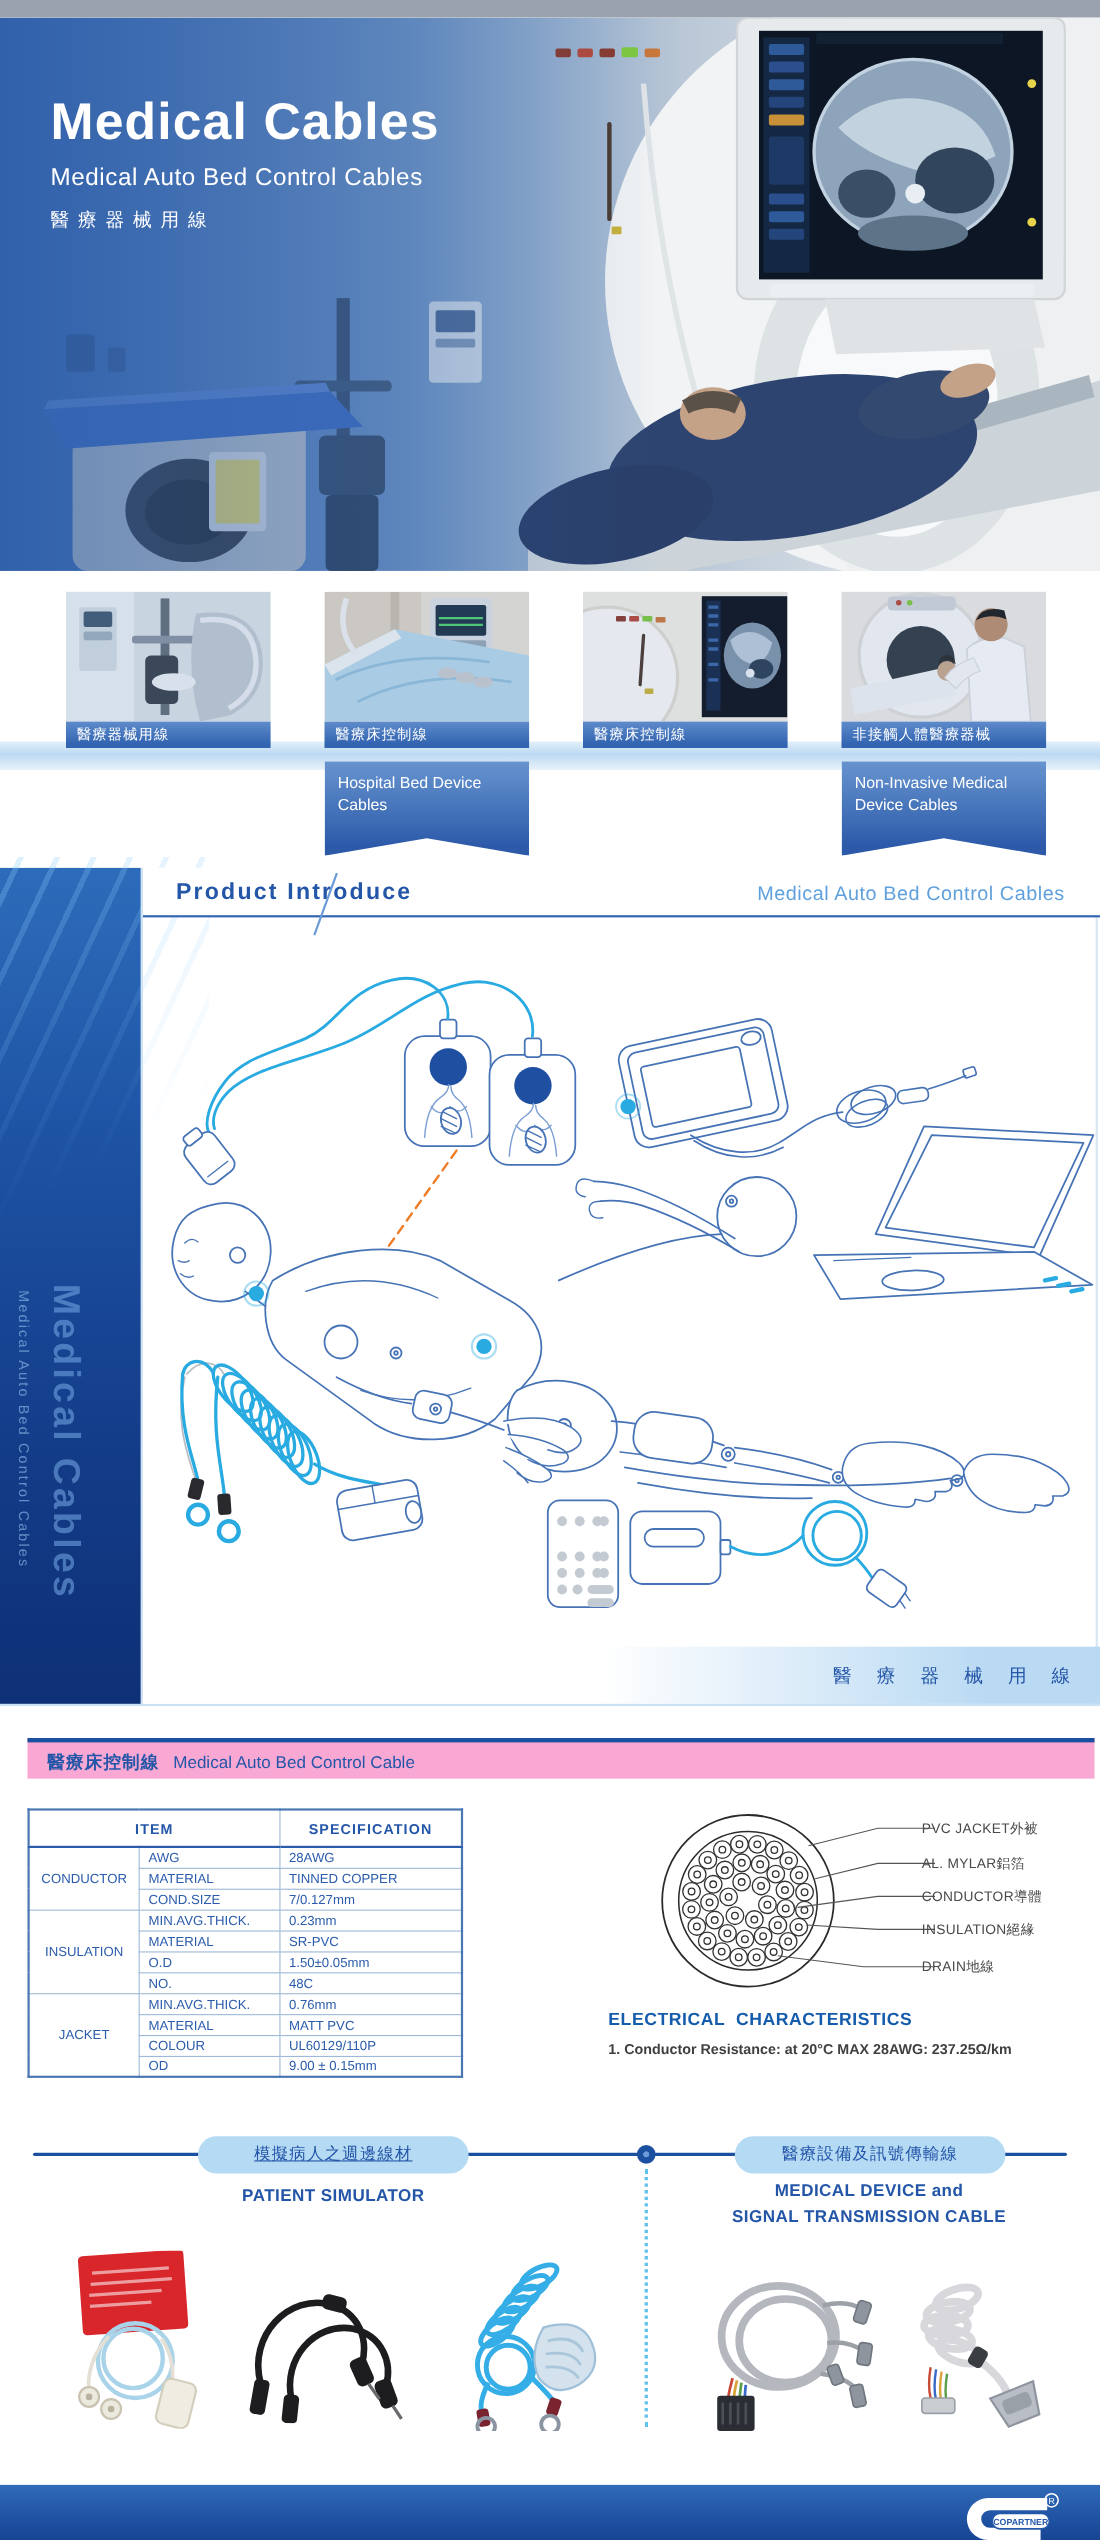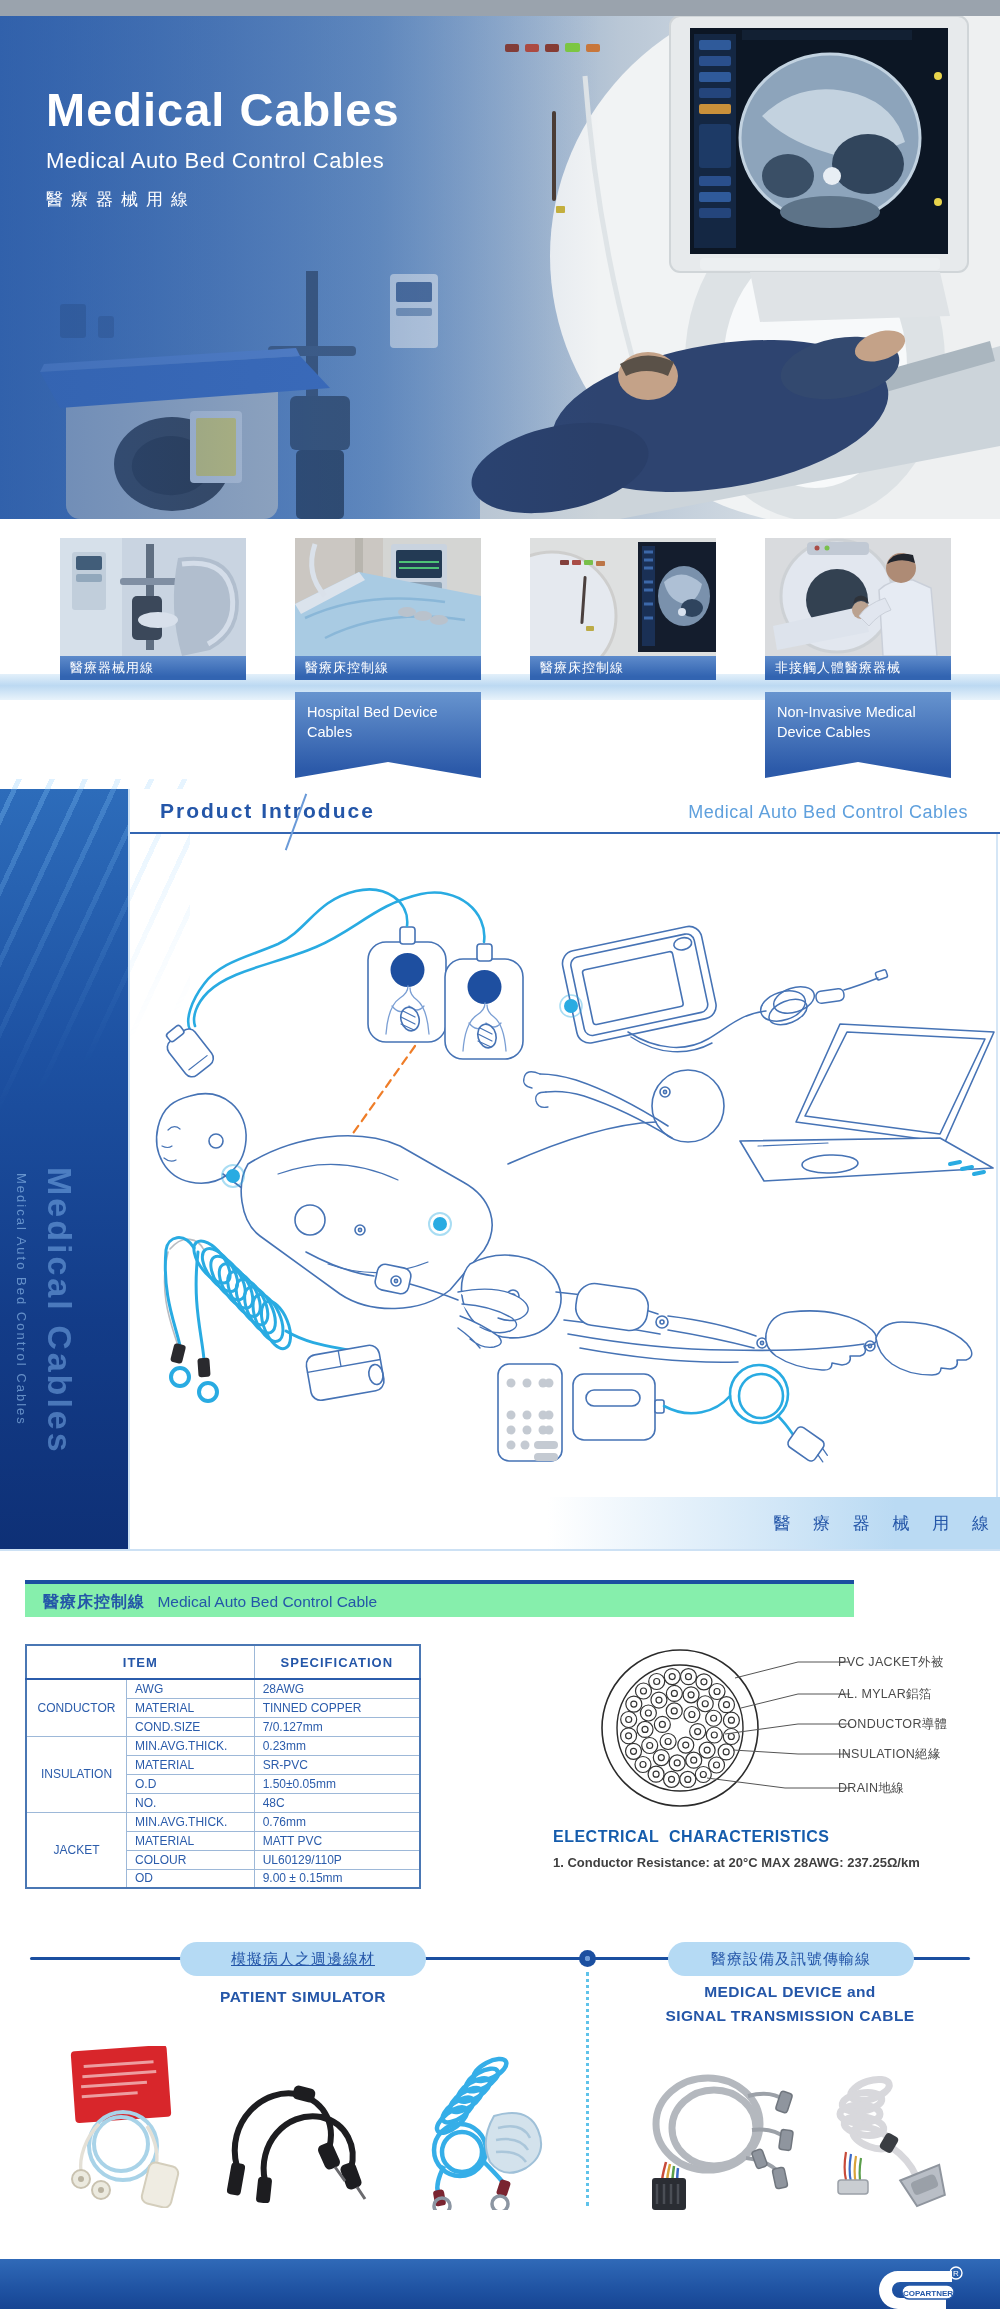--- a/index.html
+++ b/index.html
@@ -49,25 +49,25 @@
   #intro-title{position:absolute;left:30px;top:10px;font-size:21px;font-weight:bold;
      color:#2456a8;letter-spacing:2px;}
   #intro-slash{position:absolute;left:165px;top:3px;width:2px;height:60px;
      background:#6a9ad8;transform:rotate(20deg);}
   #intro-sub{position:absolute;right:32px;top:13px;font-size:18px;color:#5fa0dd;letter-spacing:.5px;}
 
   #illustration{left:128px;top:818px;width:872px;height:663px;}
 
   #intro-band{left:130px;top:1481px;width:870px;height:52px;
      background:linear-gradient(90deg,rgba(186,218,243,0) 48%,#badaf3 88%);}
-  #intro-band-text{position:absolute;right:2px;top:15px;font-size:17px;color:#2456a8;letter-spacing:9px;}
+  #intro-band-text{position:absolute;right:18px;top:15px;font-size:17px;color:#2456a8;letter-spacing:9px;}
   #intro-bottom-line{left:0;top:1533px;width:1000px;height:2px;background:#cde1f4;}
 
   
-  #spec-band{left:25px;top:1564px;width:829px;height:37px;background:#86efac;
+  #spec-band{left:25px;top:1564px;width:970px;height:37px;background:#f9a8d4;
      border-top:4px solid #1b4fa0;padding:8px 0 0 18px;}
   #spec-band .zh{font-size:16px;font-weight:bold;color:#2456a8;letter-spacing:1px;}
   #spec-band .en{font-size:15.5px;color:#2456a8;margin-left:8px;}
 
   #spec-table{left:25px;top:1628px;width:396px;border-collapse:collapse;
      font-size:12px;color:#2b5cab;}
   #spec-table th,#spec-table td{border:1px solid #9db8d8;padding:0 8px;height:19px;}
   #spec-table th{height:34px;font-size:13px;letter-spacing:1px;color:#2456a8;
      border-bottom:2px solid #2b5cab;}
   #spec-table{border:2px solid #4a77b4;}

